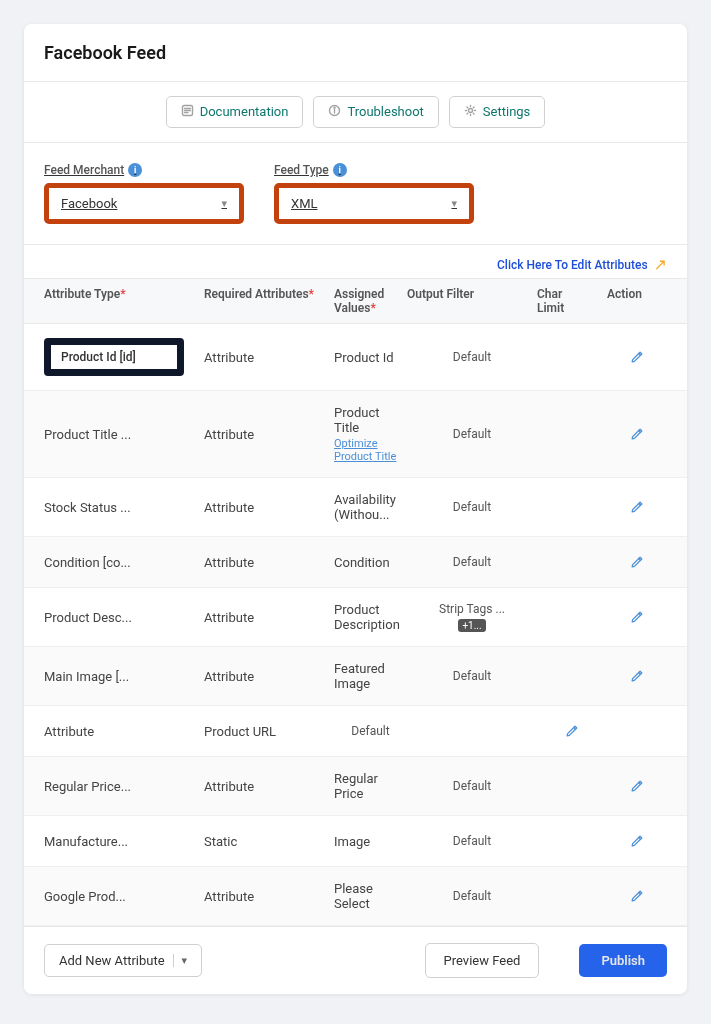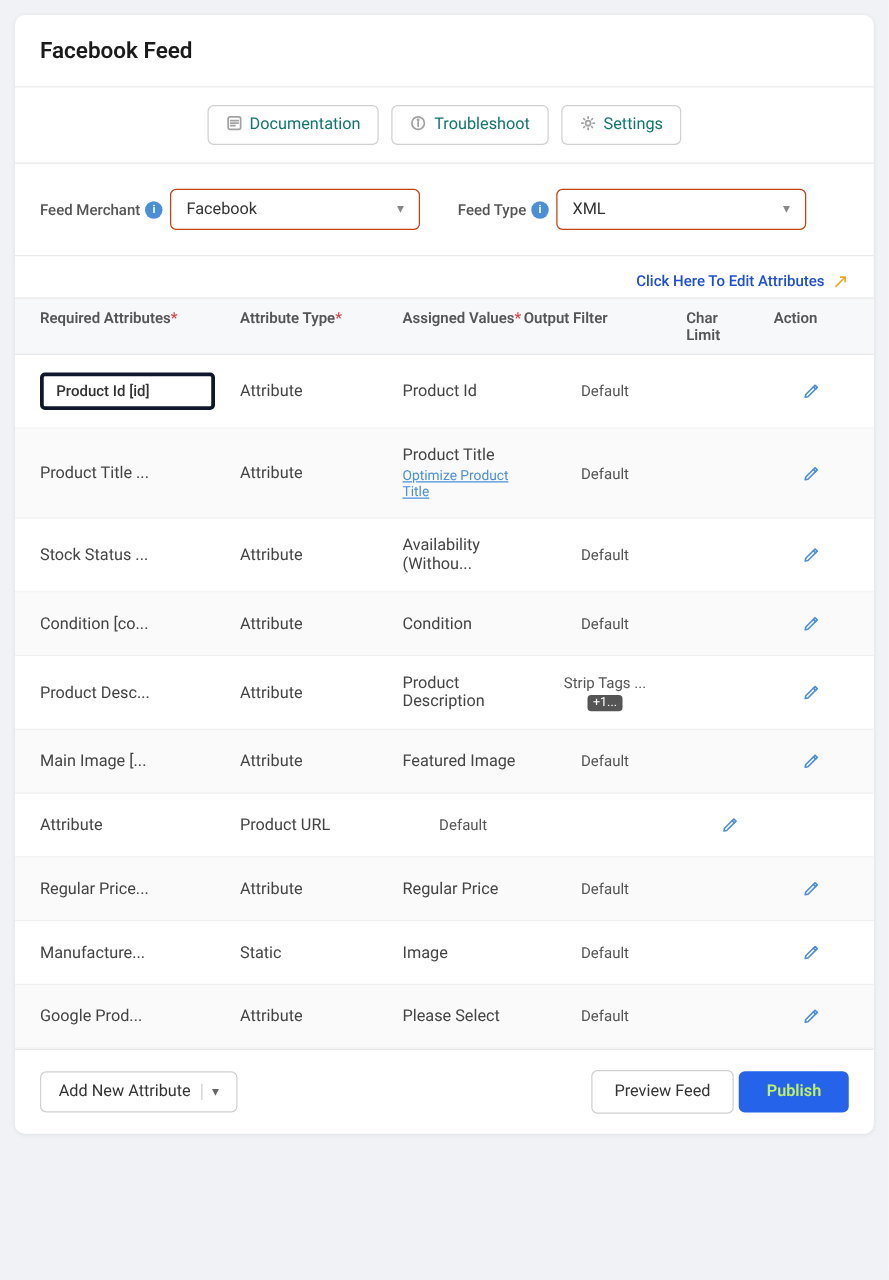--- a/index.html
+++ b/index.html
@@ -5,21 +5,21 @@
     * { box-sizing: border-box; margin: 0; padding: 0; }
     body {
       font-family: -apple-system, BlinkMacSystemFont, 'Segoe UI', Roboto, sans-serif;
       background: #f0f2f5;
       min-height: 1024px;
       width: 711px;
       font-size: 13px;
       color: #333;
     }
     .page-wrapper {
-      padding: 12px;
+      padding: 24px;
       width: 711px;
     }
     .main-card {
       background: #fff;
       border-radius: 8px;
       box-shadow: 0 1px 4px rgba(0,0,0,0.08);
       overflow: hidden;
     }
     .page-title-bar {
       padding: 18px 20px;
@@ -55,23 +55,24 @@
       opacity: 0.6;
     }
     .feed-config {
       display: flex;
       gap: 30px;
       padding: 20px 20px;
       border-bottom: 1px solid #e8e8e8;
     }
     .feed-field {
       display: flex;
-      flex-direction: row;
+      flex-direction: column;
       gap: 6px;
       min-width: 180px;
+      text-decoration: underline;
     }
     .field-label {
       font-size: 12px;
       font-weight: 500;
       color: #555;
       display: flex;
       align-items: center;
       gap: 4px;
     }
     .field-label .info-icon {
@@ -82,22 +83,23 @@
       color: #fff;
       font-size: 9px;
       display: inline-flex;
       align-items: center;
       justify-content: center;
       font-weight: bold;
       cursor: pointer;
     }
     .field-select {
       display: flex;
+      align-items: center;
       justify-content: space-between;
-      border: 1px solid #c2410c;
+      border: 5px solid #c2410c;
       border-radius: 5px;
       padding: 8px 12px;
       background: #fff;
       cursor: pointer;
       min-width: 200px;
       font-size: 13px;
       color: #333;
     }
     .field-select .chevron {
       color: #888;
@@ -154,21 +156,21 @@
       font-size: 13px;
       color: #444;
       display: flex;
       flex-direction: column;
       gap: 2px;
     }
     .attr-badge {
       display: inline-flex;
       align-items: center;
       background: #fff;
-      border: 3px solid #0f172a;
+      border: 7px solid #0f172a;
       border-radius: 4px;
       padding: 5px 10px;
       font-size: 12px;
       font-weight: 500;
       color: #333;
       white-space: nowrap;
       max-width: 140px;
       overflow: hidden;
       text-overflow: ellipsis;
     }
@@ -244,25 +246,26 @@
       font-size: 13px;
       color: #333;
       cursor: pointer;
       font-family: inherit;
     }
     .publish-btn {
       padding: 9px 22px;
       border: none;
       border-radius: 5px;
       background: #2563eb;
-      color: #bef264;
+      color: #e5e5e5;
       font-size: 13px;
       font-weight: 600;
       cursor: pointer;
       font-family: inherit;
+      margin-left: 36px;
     }
     .pencil-svg {
       width: 14px;
       height: 14px;
       fill: none;
       stroke: #4a90d9;
       stroke-width: 1.5;
       stroke-linecap: round;
       stroke-linejoin: round;
     }
@@ -335,24 +338,24 @@
 
     <div class="attributes-section">
 
       <div class="edit-attributes-hint">
         <span class="edit-attr-link">Click Here To Edit Attributes</span>
         <span class="arrow-icon">↗</span>
       </div>
 
       <div class="table-header">
         <div class="table-header-cell">
+          <span>Attribute Type</span><span class="required">*</span>
+        </div>
+        <div class="table-header-cell">
           <span>Required Attributes</span><span class="required">*</span>
-        </div>
-        <div class="table-header-cell">
-          <span>Attribute Type</span><span class="required">*</span>
         </div>
         <div class="table-header-cell">
           <span>Assigned Values</span><span class="required">*</span>
         </div>
         <div class="table-header-cell">Output Filter</div>
         <div class="table-header-cell">
           Char<br>Limit
         </div>
         <div class="table-header-cell">Action</div>
       </div>

